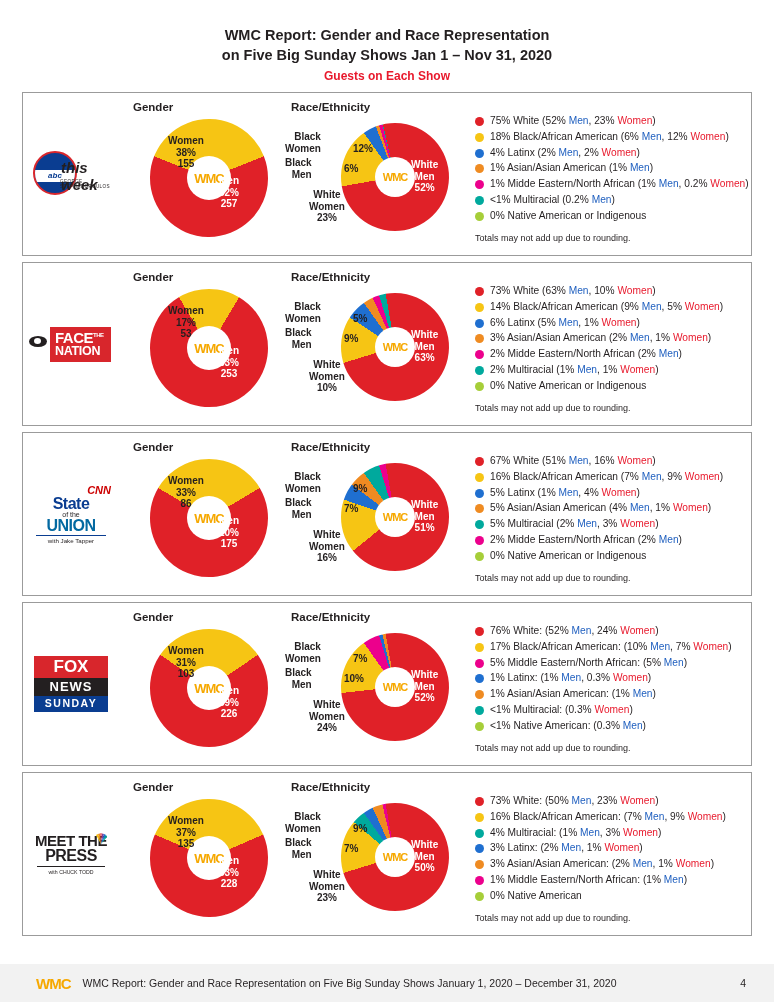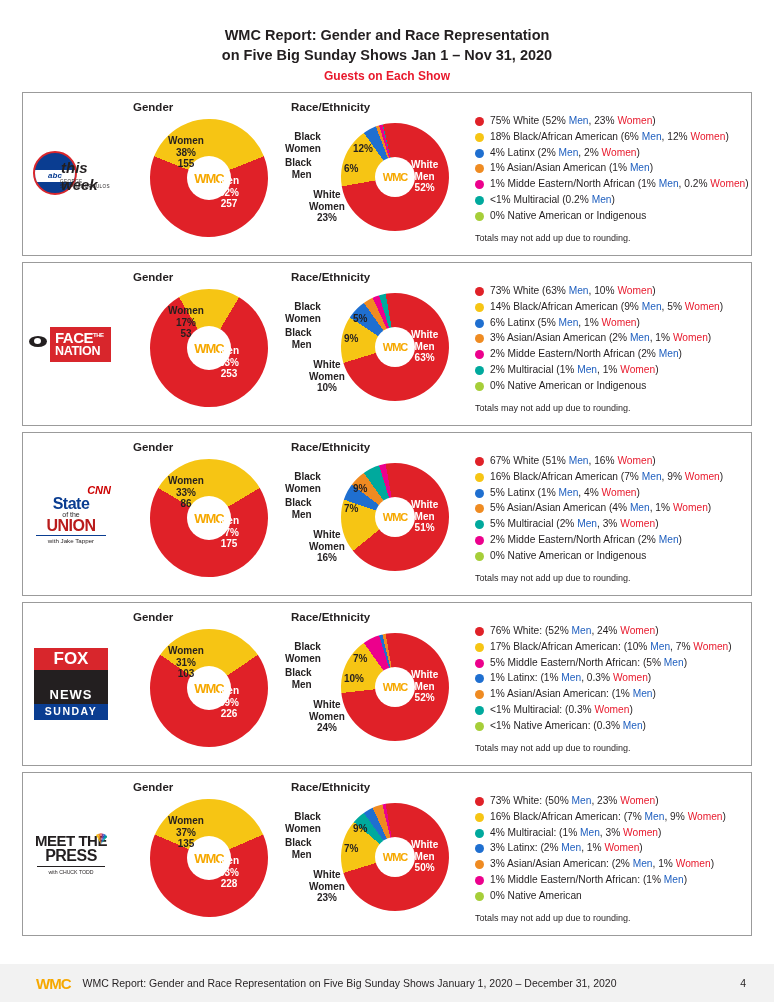--- a/index.html
+++ b/index.html
@@ -130,32 +130,32 @@
     margin-left:19px; background:#d8262c; color:#fff; padding:3px 5px 4px 5px;
   }
   .logo-facenation .l1 { font-size:15px; font-weight:bold; line-height:1; letter-spacing:-.5px;}
   .logo-facenation .l1 .small { font-size:6px; vertical-align:super; }
   .logo-facenation .l2 { font-size:12.5px; font-weight:bold; line-height:1.05; letter-spacing:-.3px;}
 
   .logo-sotu { width:86px; text-align:center; position:relative; }
   .logo-sotu .cnn { color:#cc0000; font-weight:bold; font-size:11px; font-style:italic; text-align:right; padding-right:3px;}
   .logo-sotu .state { color:#0a3d91; font-weight:bold; font-size:16px; line-height:.95; letter-spacing:-.5px;}
   .logo-sotu .ofthe { color:#231f20; font-size:7px; }
-  .logo-sotu .union { color:#b91c1c; font-weight:bold; font-size:16px; line-height:.95; letter-spacing:-.5px;}
+  .logo-sotu .union { color:#0369a1; font-weight:bold; font-size:16px; line-height:.95; letter-spacing:-.5px;}
   .logo-sotu .with { color:#231f20; font-size:6.2px; }
   .logo-sotu .uline { height:1.5px; background:#0a3d91; margin:1px 8px; }
 
   .logo-fox { width:74px; text-align:center; }
   .logo-fox .fox {
     background:#d8262c; color:#fff; font-weight:bold; font-size:17px; line-height:1;
     padding:2px 0 3px 0; letter-spacing:0px;
   }
   .logo-fox .news {
     background:#231f20; color:#fff; font-weight:bold; font-size:13px; line-height:1;
-    padding:18px 0 3px 0; letter-spacing:1px;
+    padding:2px 0 3px 0; letter-spacing:1px;
   }
   .logo-fox .sunday {
     background:#0a3d91; color:#fff; font-weight:bold; font-size:10.5px; line-height:1;
     padding:2px 0 3px 0; letter-spacing:1.5px;
   }
 
   .logo-mtp { width:80px; text-align:center; position:relative; }
   .logo-mtp .peacock {
     position:absolute; right:2px; top:-2px; width:16px; height:14px;
   }
@@ -381,21 +381,21 @@
             </div>
           </div>
         </div>
         <div class="dlabel dark center-al" style="left: 145px; top: 42px;">
           <div>Women</div>
           <div>33%</div>
           <div>86</div>
         </div>
         <div class="dlabel white center-al" style="left: 196px; top: 82px;">
           <div>Men</div>
-          <div>77%</div>
+          <div>20%</div>
           <div>175</div>
         </div>
         <div class="donut-wrap" style="left: 318px; top: 30px; width: 108px; height: 108px;">
           <div class="donut" style="width: 108px; height: 108px; background: conic-gradient(rgb(224, 33, 40) 0%, rgb(224, 33, 40) 51%, rgb(224, 33, 40) 51%, rgb(224, 33, 40) 67%, rgb(246, 197, 20) 67%, rgb(246, 197, 20) 76%, rgb(246, 197, 20) 76%, rgb(246, 197, 20) 83%, rgb(31, 111, 208) 83%, rgb(31, 111, 208) 88%, rgb(239, 139, 34) 88%, rgb(239, 139, 34) 93%, rgb(0, 169, 157) 93%, rgb(0, 169, 157) 98%, rgb(236, 0, 140) 98%, rgb(236, 0, 140) 100%, rgb(166, 206, 57) 100%, rgb(166, 206, 57) 100%); transform: rotate(-10deg);">
             <div class="hole" style="width: 40px; height: 40px; transform: translate(-50%, -50%) rotate(10deg);">
               <div class="wmc-mark sm">WMC</div>
             </div>
           </div>
         </div>
         <div class="dlabel dark right-al" style="left: 262px; top: 38px;">

